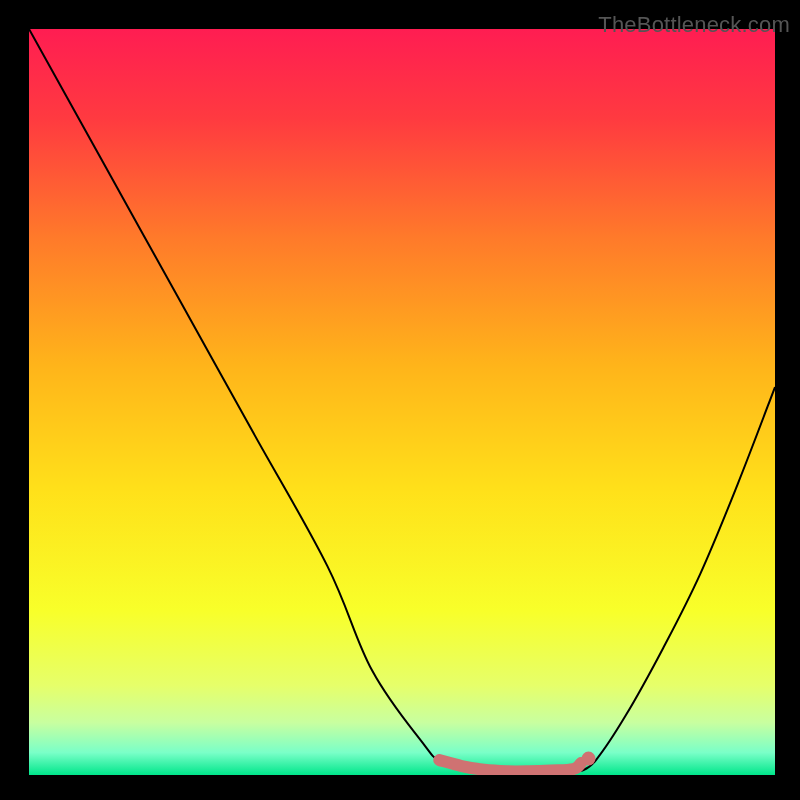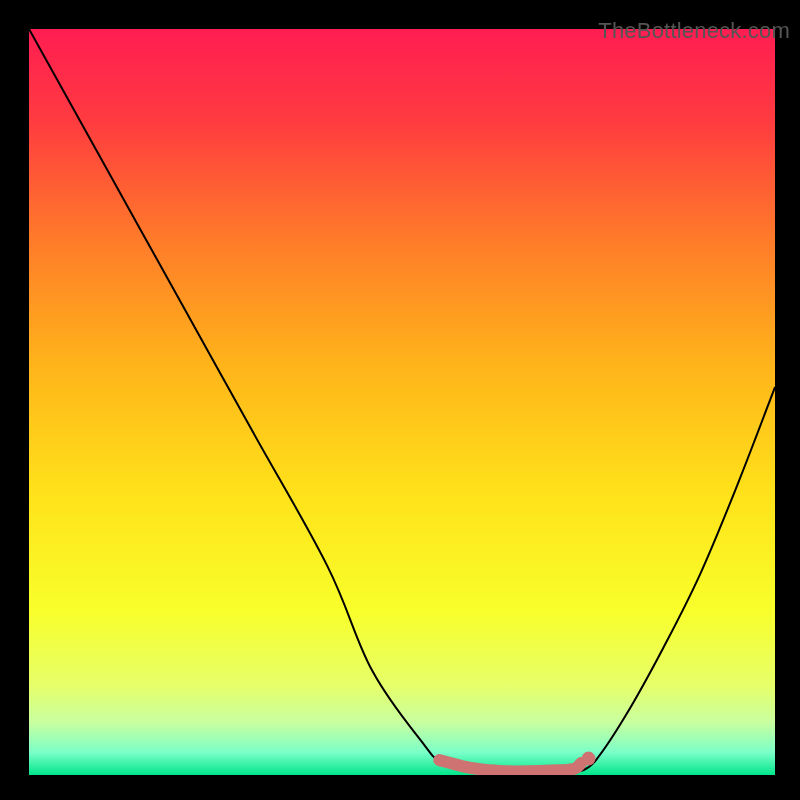--- a/index.html
+++ b/index.html
@@ -12,21 +12,21 @@
     font-family: Arial, Helvetica, sans-serif;
   }
   .frame {
     position: relative;
     width: 800px;
     height: 800px;
     background: #000;
   }
   .watermark {
     position: absolute;
-    top: 18px;
+    top: 12px;
     right: 10px;
     color: #555;
     font-size: 22px;
     font-weight: 500;
     letter-spacing: 0.2px;
     z-index: 5;
   }
   .plot {
     position: absolute;
     left: 29px;

